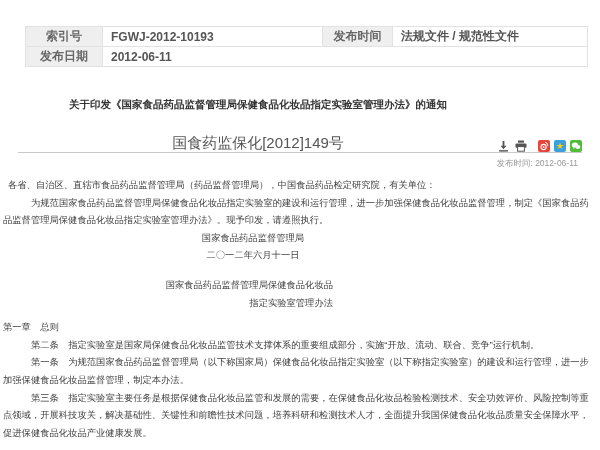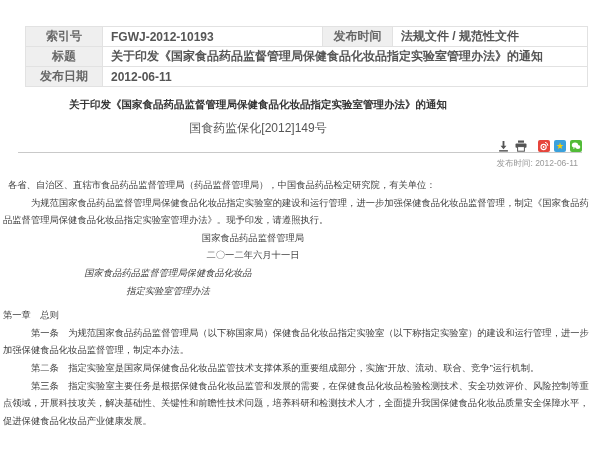--- a/index.html
+++ b/index.html
@@ -20,21 +20,21 @@
     border:1px solid #e2e2e2;height:19px;padding:0 8px;
     overflow:hidden;white-space:nowrap;
   }
   td.lbl{background:#efefef;text-align:center;color:#666;}
   col.c1{width:77px;}  col.c2{width:220px;}
   col.c3{width:70px;}  col.c4{width:195px;}
 
   
   .title-wrap{position:absolute;left:0;top:98px;width:516px;text-align:center;}
   .doc-title{font-size:10.5px;font-weight:bold;color:#333;margin:0;}
-  .doc-number{font-size:12px;color:#555;margin-top:8px;text-align:center;}
+  .doc-number{font-size:15px;color:#555;margin-top:22px;text-align:center;}
 
   
   .tools{position:absolute;top:139px;right:18px;display:flex;align-items:center;gap:4px;}
   .tool{display:inline-flex;align-items:center;justify-content:center;width:13px;height:13px;cursor:pointer;}
   .tool.gap{margin-left:7px;}
   .badge{width:12px;height:12px;border-radius:2px;display:inline-flex;align-items:center;justify-content:center;}
   .badge.weibo{background:#e6453c;}
   .badge.qzone{background:#3aa1dc;}
   .badge.wechat{background:#52bb38;}
   .star{font-size:9px;color:#fdd000;line-height:12px;font-family:"DejaVu Sans",sans-serif;}
@@ -44,45 +44,41 @@
 
   
   .content{
     position:absolute;left:3px;top:177px;width:586px;
     font-size:9.3px;line-height:17.6px;color:#404040;
   }
   .content p{margin:0;}
   p.salutation{text-indent:5px;font-family:Liberation Serif, serif;}
   p.para{text-indent:28px;}
   .sig-block{width:500px;text-align:center;}
-  .doctitle-block{width:330px;text-align:center;font-style:italic;}
+  .doctitle-block{width:330px;text-align:right;margin-top:12px;}
   p.chapter{width:330px;text-align:left;margin-top:7px;}
 </style>
 </head>
 <body>
 
 <div class="page">
 
   <table class="info">
     <colgroup>
         <col class="c1">
         <col class="c2">
         <col class="c3">
         <col class="c4">
       </colgroup>
     <tbody>
         <tr>
       <td class="lbl">索引号</td>
       <td>FGWJ-2012-10193</td>
       <td class="lbl">发布时间</td>
       <td>法规文件 / 规范性文件</td>
-    </tr>
-    <tr>
-      <td class="lbl">标题</td>
-      <td colspan="3">关于印发《国家食品药品监督管理局保健食品化妆品指定实验室管理办法》的通知</td>
     </tr>
     <tr>
       <td class="lbl">发布日期</td>
       <td colspan="3">2012-06-11</td>
     </tr>
   </tbody>
     </table>
 
   <div class="title-wrap">
     <h1 class="doc-title">关于印发《国家食品药品监督管理局保健食品化妆品指定实验室管理办法》的通知</h1>
@@ -137,18 +133,18 @@
       <p>国家食品药品监督管理局</p>
       <p>二〇一二年六月十一日</p>
     </div>
 
     <div class="doctitle-block">
       <p>国家食品药品监督管理局保健食品化妆品</p>
       <p>指定实验室管理办法</p>
     </div>
 
     <p class="chapter">第一章　总则</p>
+    <p class="para">第二条　指定实验室是国家局保健食品化妆品监管技术支撑体系的重要组成部分，实施“开放、流动、联合、竞争”运行机制。</p>
     <p class="para">第一条　为规范国家食品药品监督管理局（以下称国家局）保健食品化妆品指定实验室（以下称指定实验室）的建设和运行管理，进一步加强保健食品化妆品监督管理，制定本办法。</p>
-    <p class="para">第二条　指定实验室是国家局保健食品化妆品监管技术支撑体系的重要组成部分，实施“开放、流动、联合、竞争”运行机制。</p>
     <p class="para">第三条　指定实验室主要任务是根据保健食品化妆品监管和发展的需要，在保健食品化妆品检验检测技术、安全功效评价、风险控制等重点领域，开展科技攻关，解决基础性、关键性和前瞻性技术问题，培养科研和检测技术人才，全面提升我国保健食品化妆品质量安全保障水平，促进保健食品化妆品产业健康发展。</p>
   </div>
 
 </div>
 
 </body></html>

